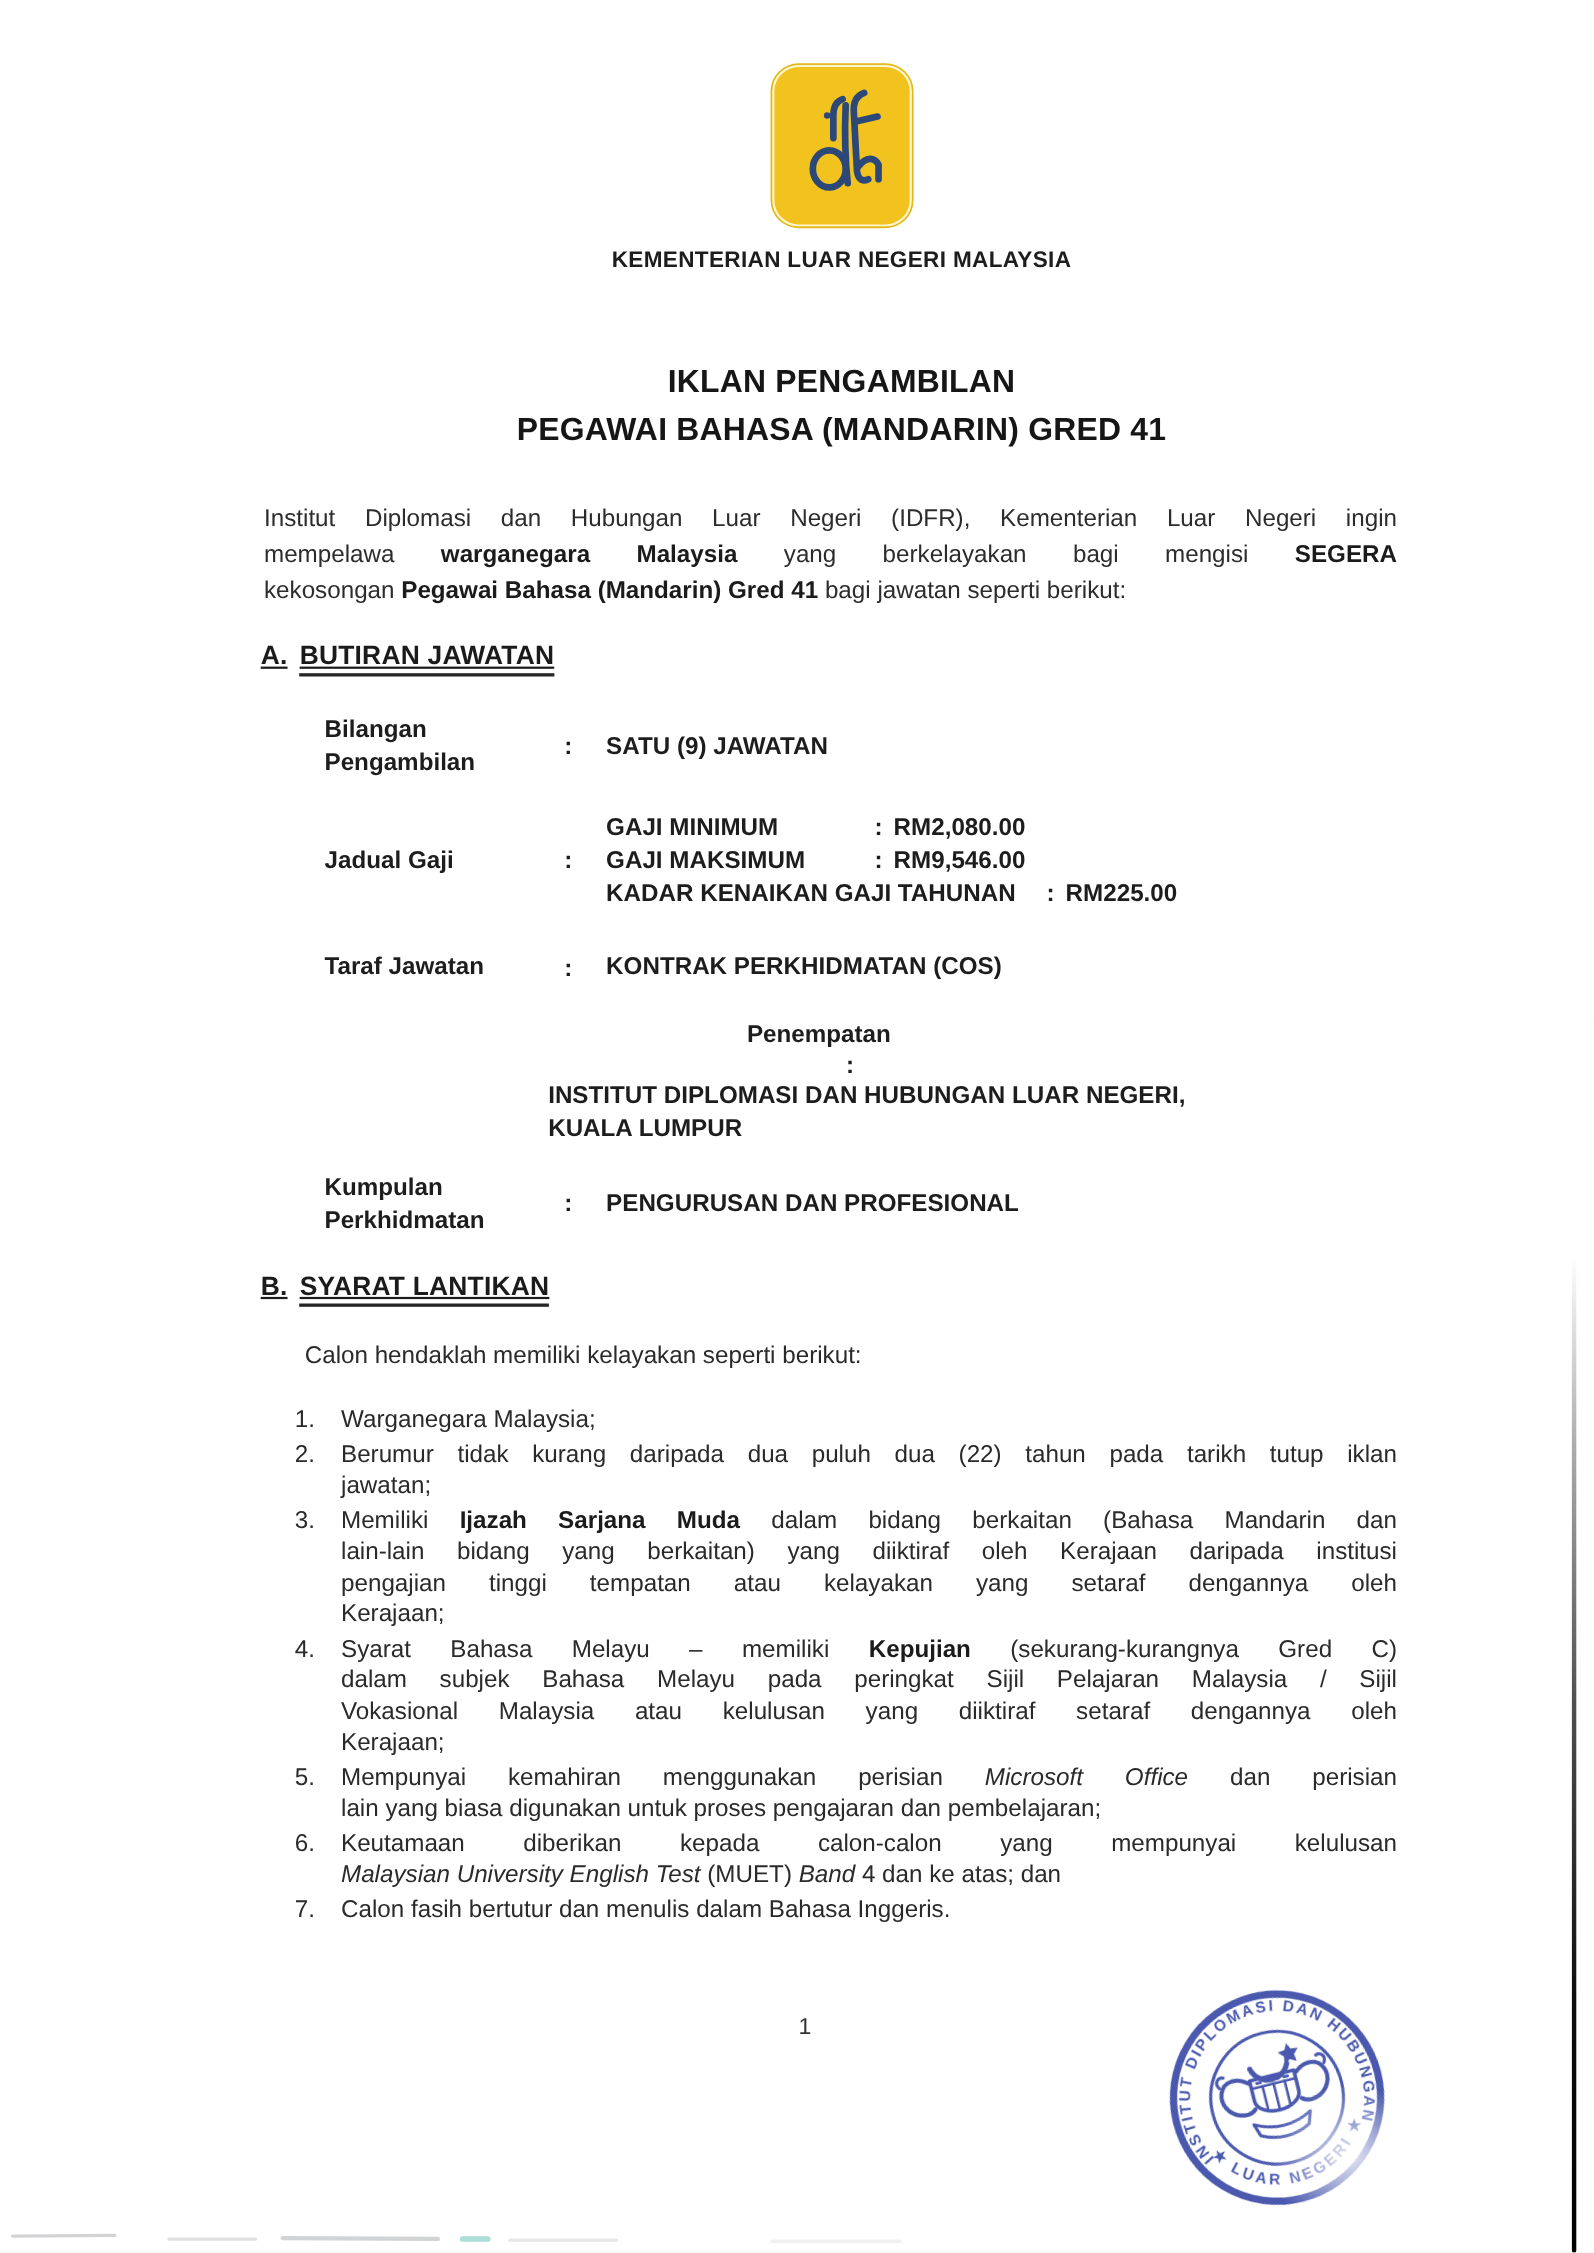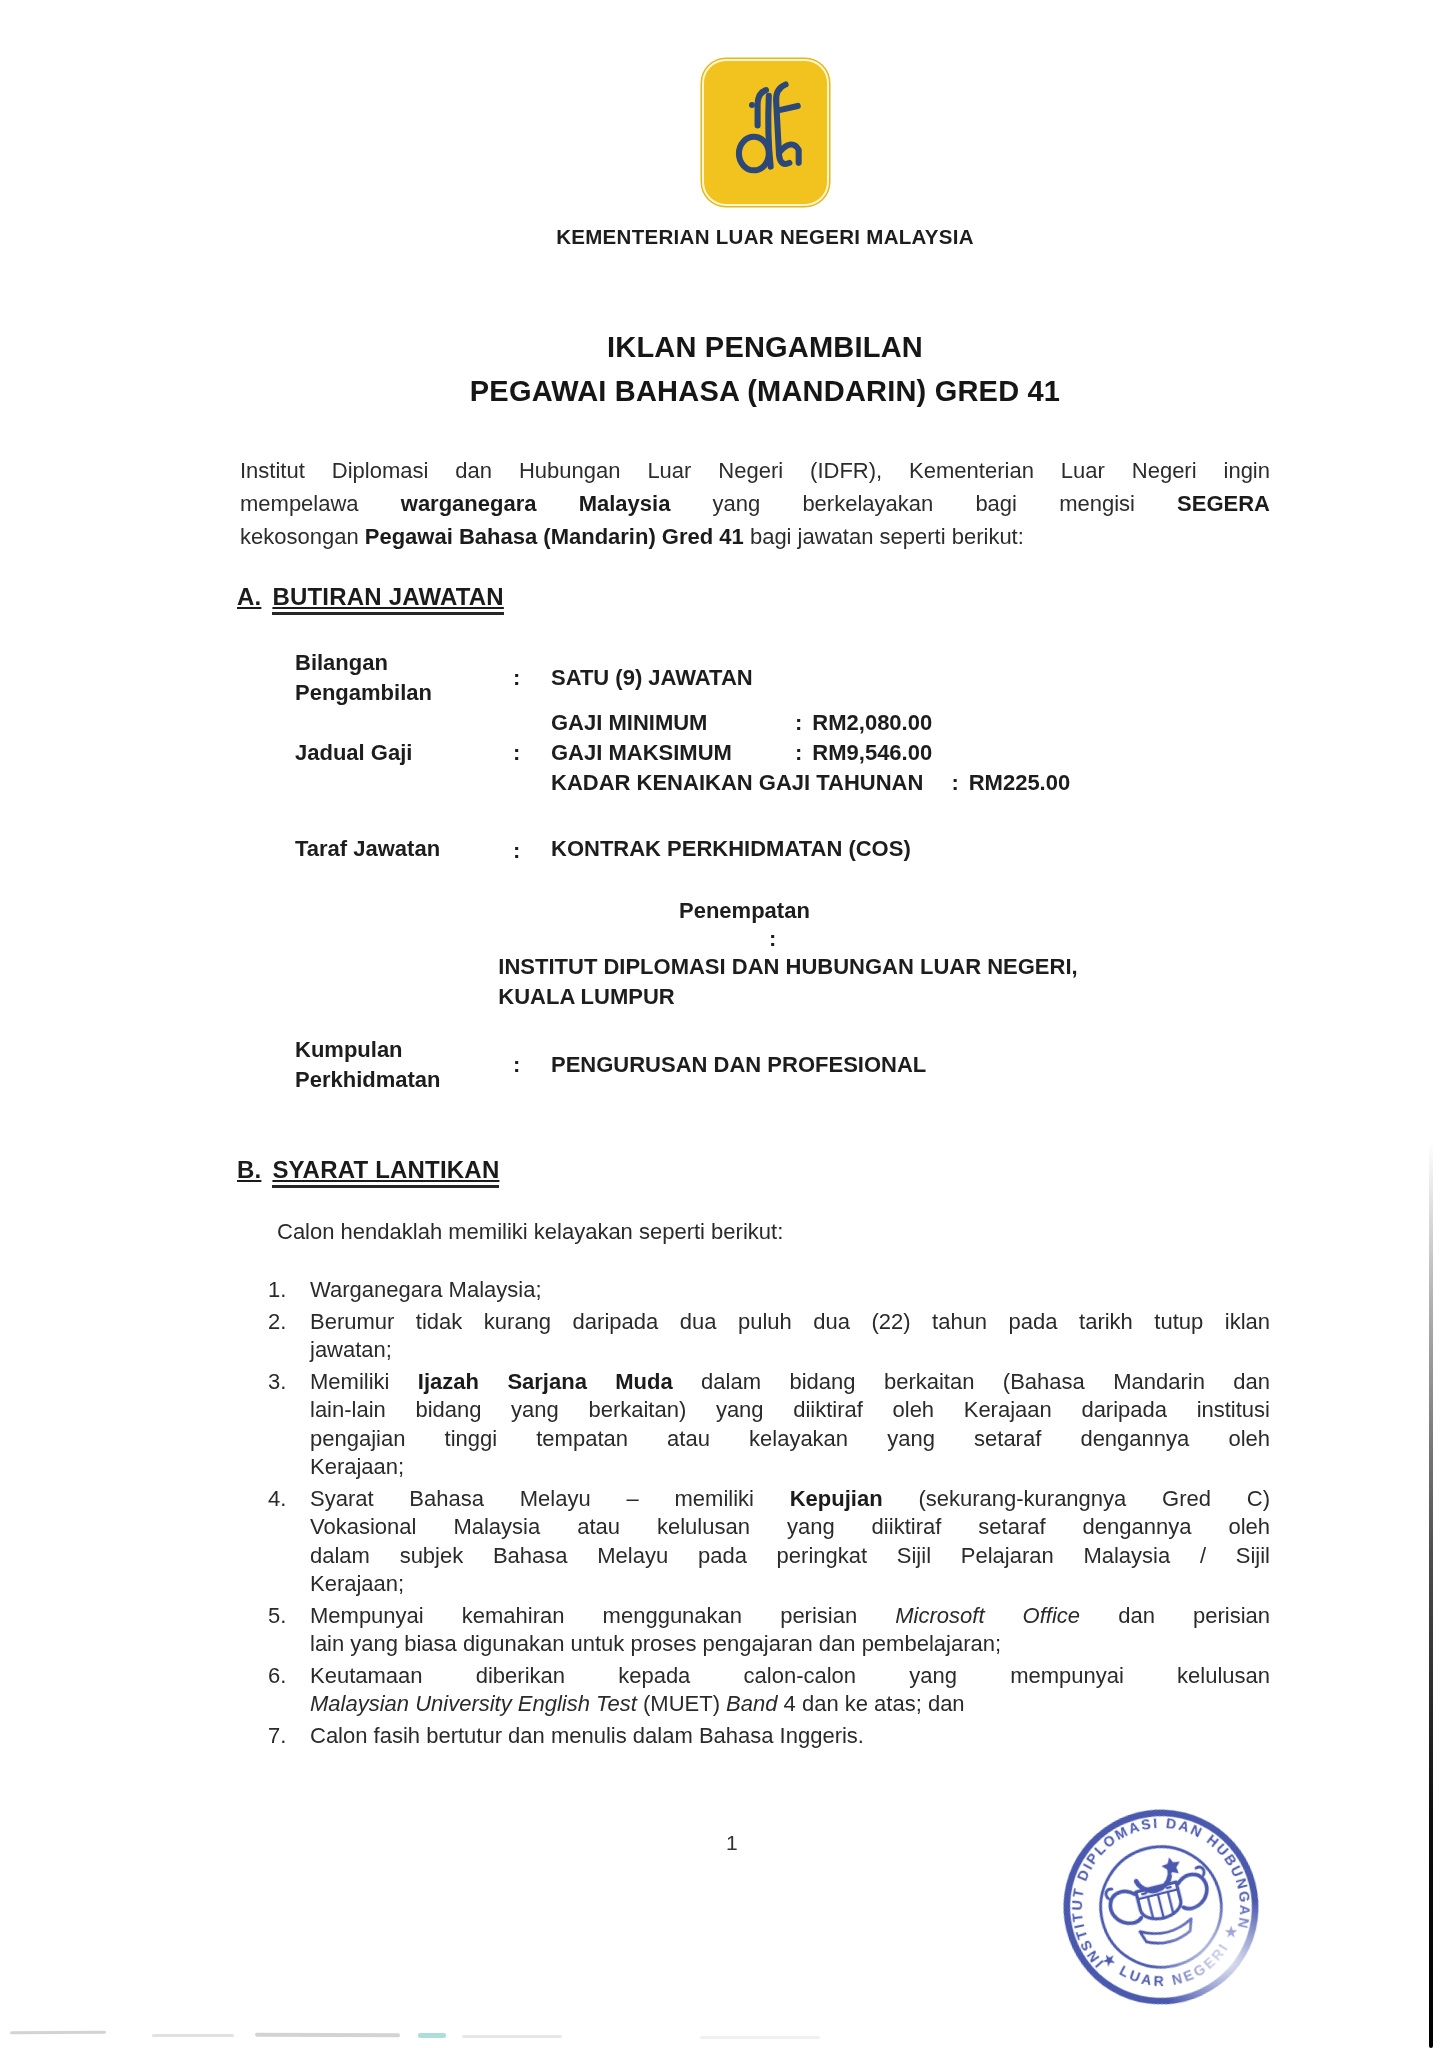--- a/index.html
+++ b/index.html
@@ -34,21 +34,21 @@
   .sec-h .utext{border-bottom:3px solid #262626;padding-bottom:2px;}
   #secA{left:237px;top:583px;}
   #secB{left:237px;top:1156px;}
 
   
   #table{left:295px;top:648px;width:986px;}
   .row{display:flex;align-items:center;}
   .row .lbl{width:218px;font-weight:bold;font-size:22px;line-height:30px;color:#1d1d1d;}
   .row .colon{width:38px;font-weight:bold;font-size:22px;color:#1d1d1d;}
   .row .val{flex:1;font-weight:bold;font-size:22px;line-height:30px;color:#1d1d1d;}
-  .row-1{}
+  .row-1{margin-bottom:29px;}
   .row-2{margin-bottom:36px;}
   .row-3{margin-bottom:32px;align-items:flex-end;}
   .row-4{margin-bottom:23px;flex-direction:column;}
   .sal-line{display:flex;}
   .sal-line .sname{display:inline-block;}
   .sal-line.w1 .sname{min-width:244px;}
   .sal-line.w2 .sname{margin-right:28px;}
   .sal-line .scolon{margin-right:10px;}
 
   
@@ -211,22 +211,22 @@
         <div class="jlast"><span class="seg-n">lain-lain bidang yang berkaitan) yang diiktiraf oleh Kerajaan daripada institusi</span></div>
         <div class="jlast"><span class="seg-n">pengajian tinggi tempatan atau kelayakan yang setaraf dengannya oleh</span></div>
         <div><span class="seg-n">Kerajaan;</span></div>
       </div>
     </div>
 
     <div class="li">
       <div class="num">4.</div>
       <div class="itext">
         <div class="jlast"><span class="seg-n">Syarat Bahasa Melayu – memiliki </span><span class="seg-b">Kepujian</span><span class="seg-n"> (sekurang-kurangnya Gred C)</span></div>
+        <div class="jlast"><span class="seg-n">dalam subjek Bahasa Melayu pada peringkat Sijil Pelajaran Malaysia / Sijil</span></div>
         <div class="jlast"><span class="seg-n">Vokasional Malaysia atau kelulusan yang diiktiraf setaraf dengannya oleh</span></div>
-        <div class="jlast"><span class="seg-n">dalam subjek Bahasa Melayu pada peringkat Sijil Pelajaran Malaysia / Sijil</span></div>
         <div><span class="seg-n">Kerajaan;</span></div>
       </div>
     </div>
 
     <div class="li">
       <div class="num">5.</div>
       <div class="itext">
         <div class="jlast"><span class="seg-n">Mempunyai kemahiran menggunakan perisian </span><span class="seg-i">Microsoft Office</span><span class="seg-n"> dan perisian</span></div>
         <div><span class="seg-n">lain yang biasa digunakan untuk proses pengajaran dan pembelajaran;</span></div>
       </div>

